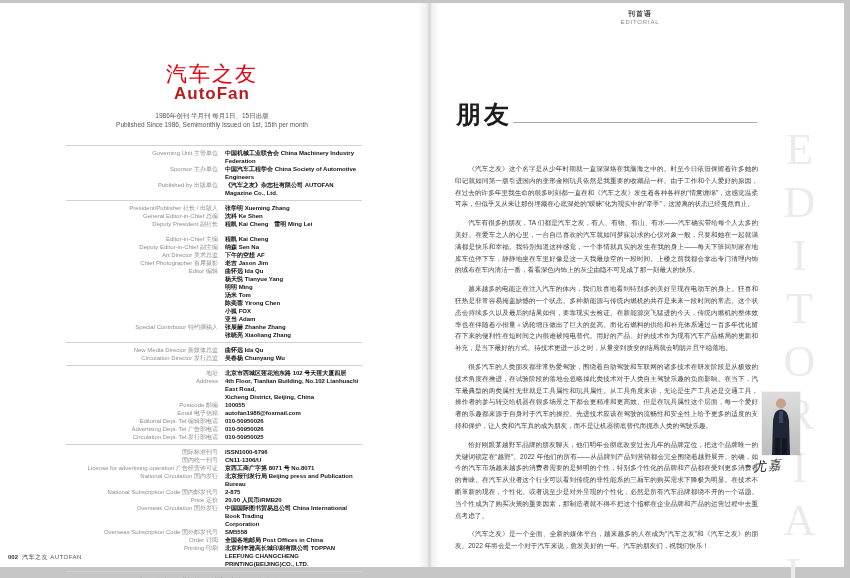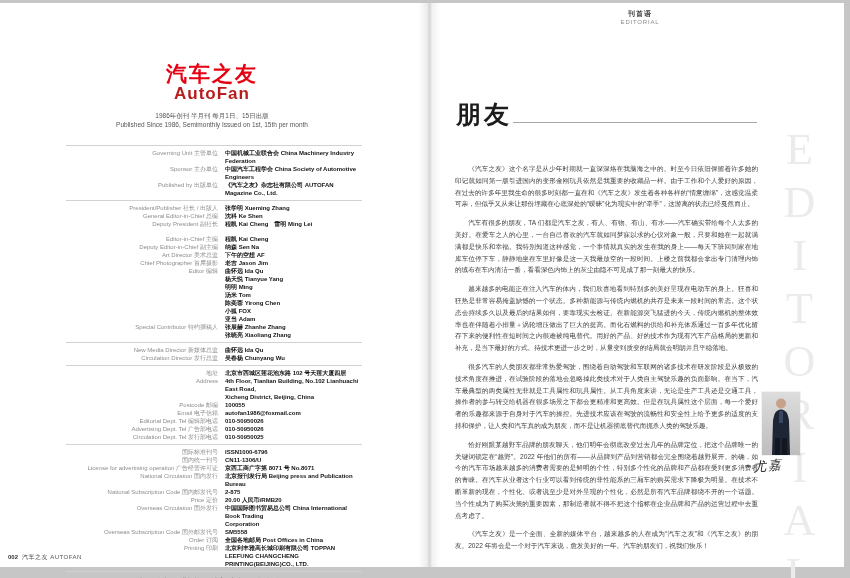--- a/index.html
+++ b/index.html
@@ -6,21 +6,21 @@
   body{
     width:850px;height:578px;position:relative;overflow:hidden;
     background:#c6c6c6;font-family:"Liberation Sans",sans-serif;
     -webkit-font-smoothing:antialiased;
   }
   .spread{position:absolute;left:0;top:3px;width:844px;height:564px;background:#ffffff;}
   .gutter{position:absolute;left:418px;top:0;width:22px;height:100%;pointer-events:none;
     background:linear-gradient(90deg,rgba(0,0,0,0) 0%,rgba(0,0,0,0.07) 40%,rgba(0,0,0,0.16) 52%,rgba(0,0,0,0.05) 66%,rgba(0,0,0,0) 100%);}
   
   .logo-block{position:absolute;left:0;top:60px;width:424px;text-align:center;}
-  .logo-cn{color:#e60012;font-size:21px;font-weight:700;letter-spacing:2px;line-height:22px;}
+  .logo-cn{color:#e60012;font-size:21px;font-weight:400;letter-spacing:2px;line-height:22px;}
   .logo-en{color:#b91c1c;font-size:17px;font-weight:900;letter-spacing:1px;line-height:17px;}
   .pub-line{font-size:6.5px;color:#555;line-height:9px;}
   .pub-line.first{margin-top:9px;}
   .masthead{position:absolute;left:66px;top:139px;width:296px;font-size:6px;}
   .rule{border-top:1px solid #d2d2d2;margin:3px 0;}
   .m-group{margin-top:0;}
   .m-group + .m-group{margin-top:7px;}
   .m-row{display:flex;}
   .m-label{width:152px;text-align:right;padding-right:7px;color:#8d8d8d;line-height:8px;flex:none;}
   .m-values{flex:1;color:#141414;font-weight:700;}

